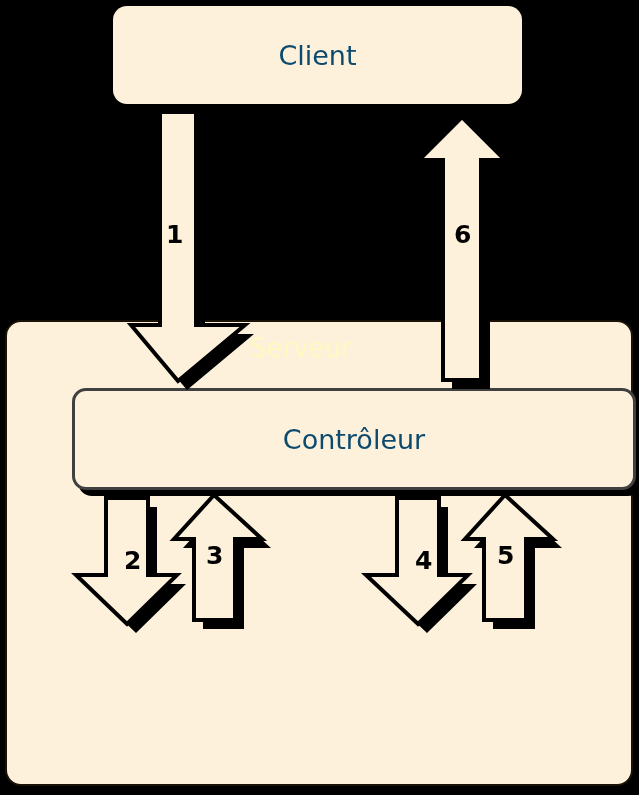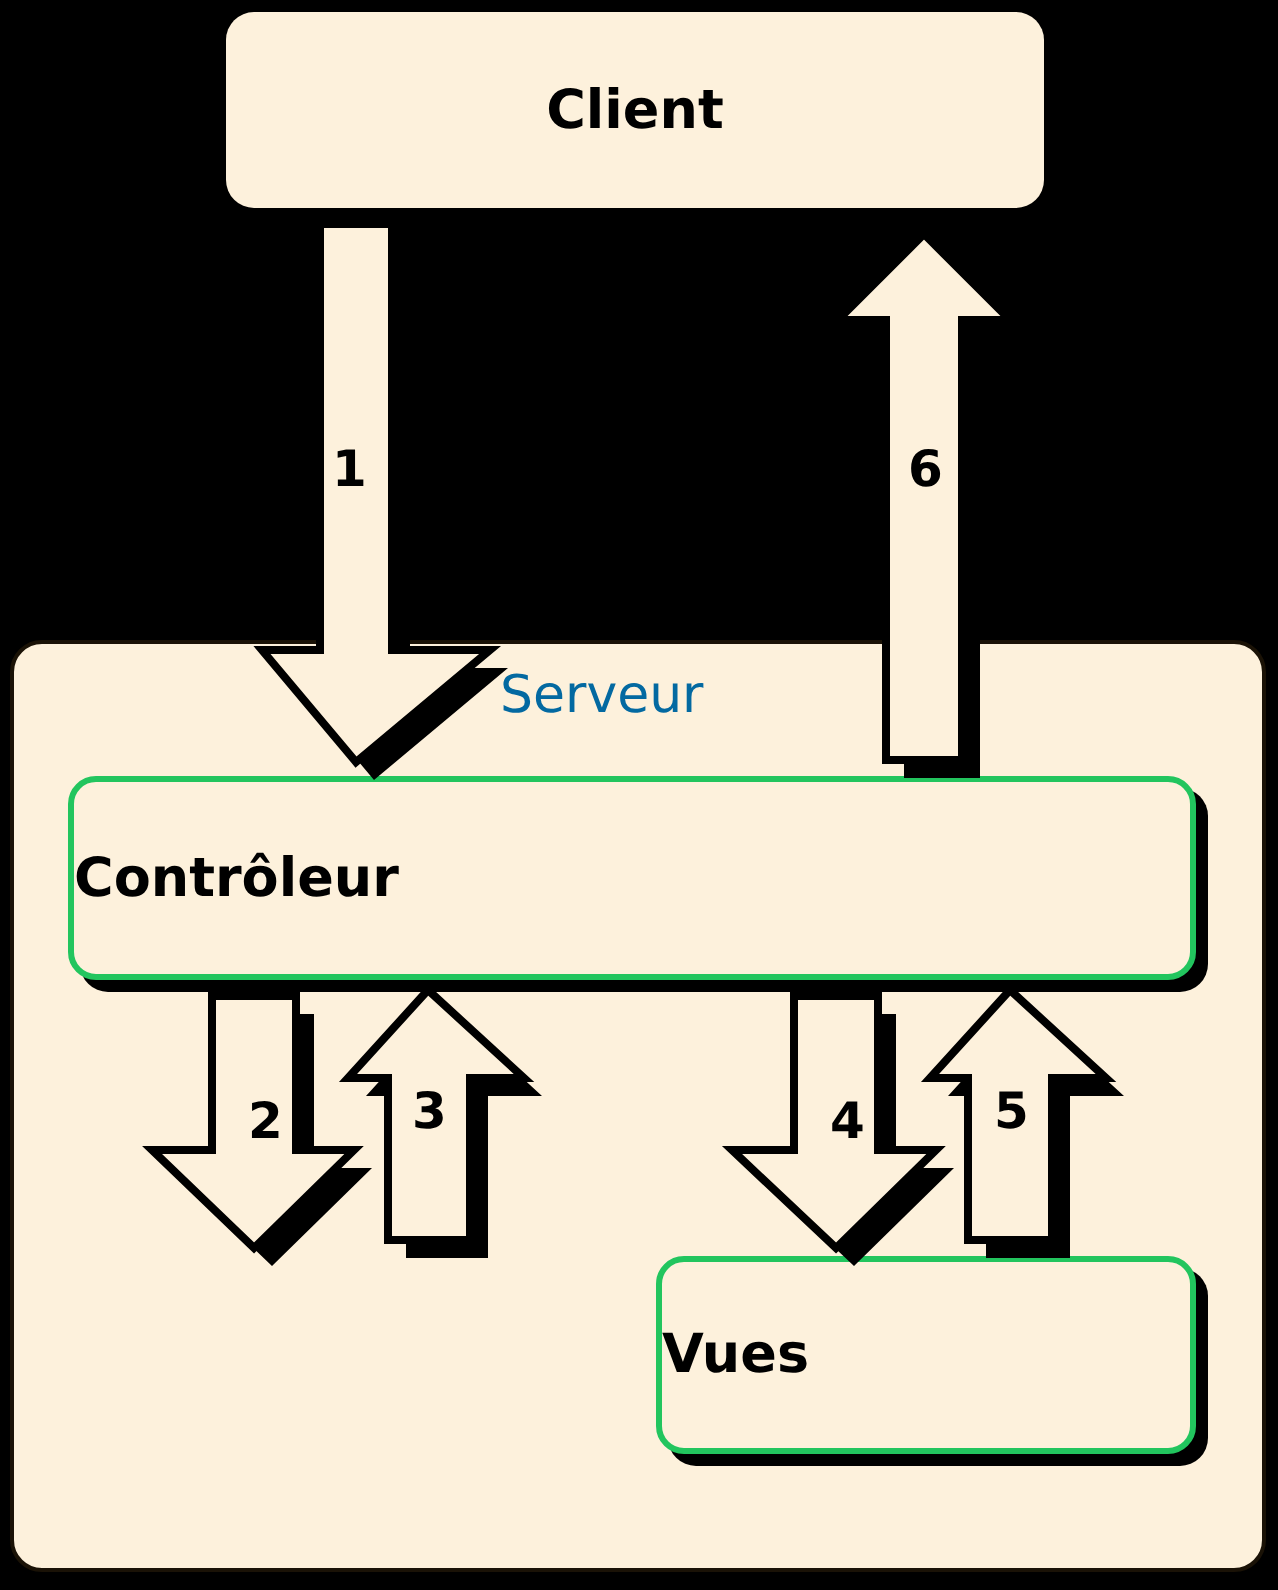--- a/index.html
+++ b/index.html
@@ -38,26 +38,28 @@
     width: 628px;
     height: 466px;
     border-radius: 16px;
     border: 2px solid #1a1206;
     display: block;
   }
   
   .inner-box {
     position: absolute;
     background: #FDF1DC;
-    border: 3px solid #22c55e;
+    border: 3px solid #404040;
     border-radius: 14px;
     box-shadow: 6px 6px 0 0 #000000;
     display: flex;
     align-items: center;
+    justify-content: center;
     box-sizing: border-box;
+    margin-left: 38px;
   }
   #controleur-box {
     left: 34px;
     top: 388px;
     width: 564px;
     height: 102px;
   }
   #modeles-box {
     left: 37px;
     top: 628px;
@@ -65,31 +67,30 @@
     height: 99px;
   }
   #vues-box {
     left: 328px;
     top: 628px;
     width: 270px;
     height: 99px;
   }
   .box-label {
     font-size: 27px;
-    color: #000000;
+    color: #0c4a6e;
     line-height: 1;
     white-space: nowrap;
-    font-weight: bold;
   }
   #serveur-label {
     position: absolute;
     left: 250px;
     top: 335px;
     font-size: 26px;
-    color: #0369a1;
+    color: #fef9c3;
     line-height: 1;
     white-space: nowrap;
   }
   
   #arrow-layer {
     position: absolute;
     left: 0;
     top: 0;
     width: 639px;
     height: 795px;
@@ -114,23 +115,20 @@
   </div>
 
   <div class="box" id="serveur-box"></div>
   <span id="serveur-label">Serveur</span>
 
   <div class="inner-box" id="controleur-box">
     <span class="box-label">Contrôleur</span>
   </div>
 
 
-  <div class="inner-box" id="vues-box">
-    <span class="box-label">Vues</span>
-  </div>
 
   <svg id="arrow-layer" viewBox="0 0 639 795" width="639" height="795">
 
     <g>
       <polygon points="160,112 196,112 196,325 245,325 178,381 131,325 160,325" fill="#000000" transform="translate(9,9)"></polygon>
       <polygon points="160,112 196,112 196,325 245,325 178,381 131,325 160,325" fill="#FDF1DC" stroke="#000000" stroke-width="4" stroke-linejoin="miter"></polygon>
     </g>
 
     <g>
       <polygon points="443,380 481,380 481,160 505,160 462,117 419,160 443,160" fill="#000000" transform="translate(9,9)"></polygon>

